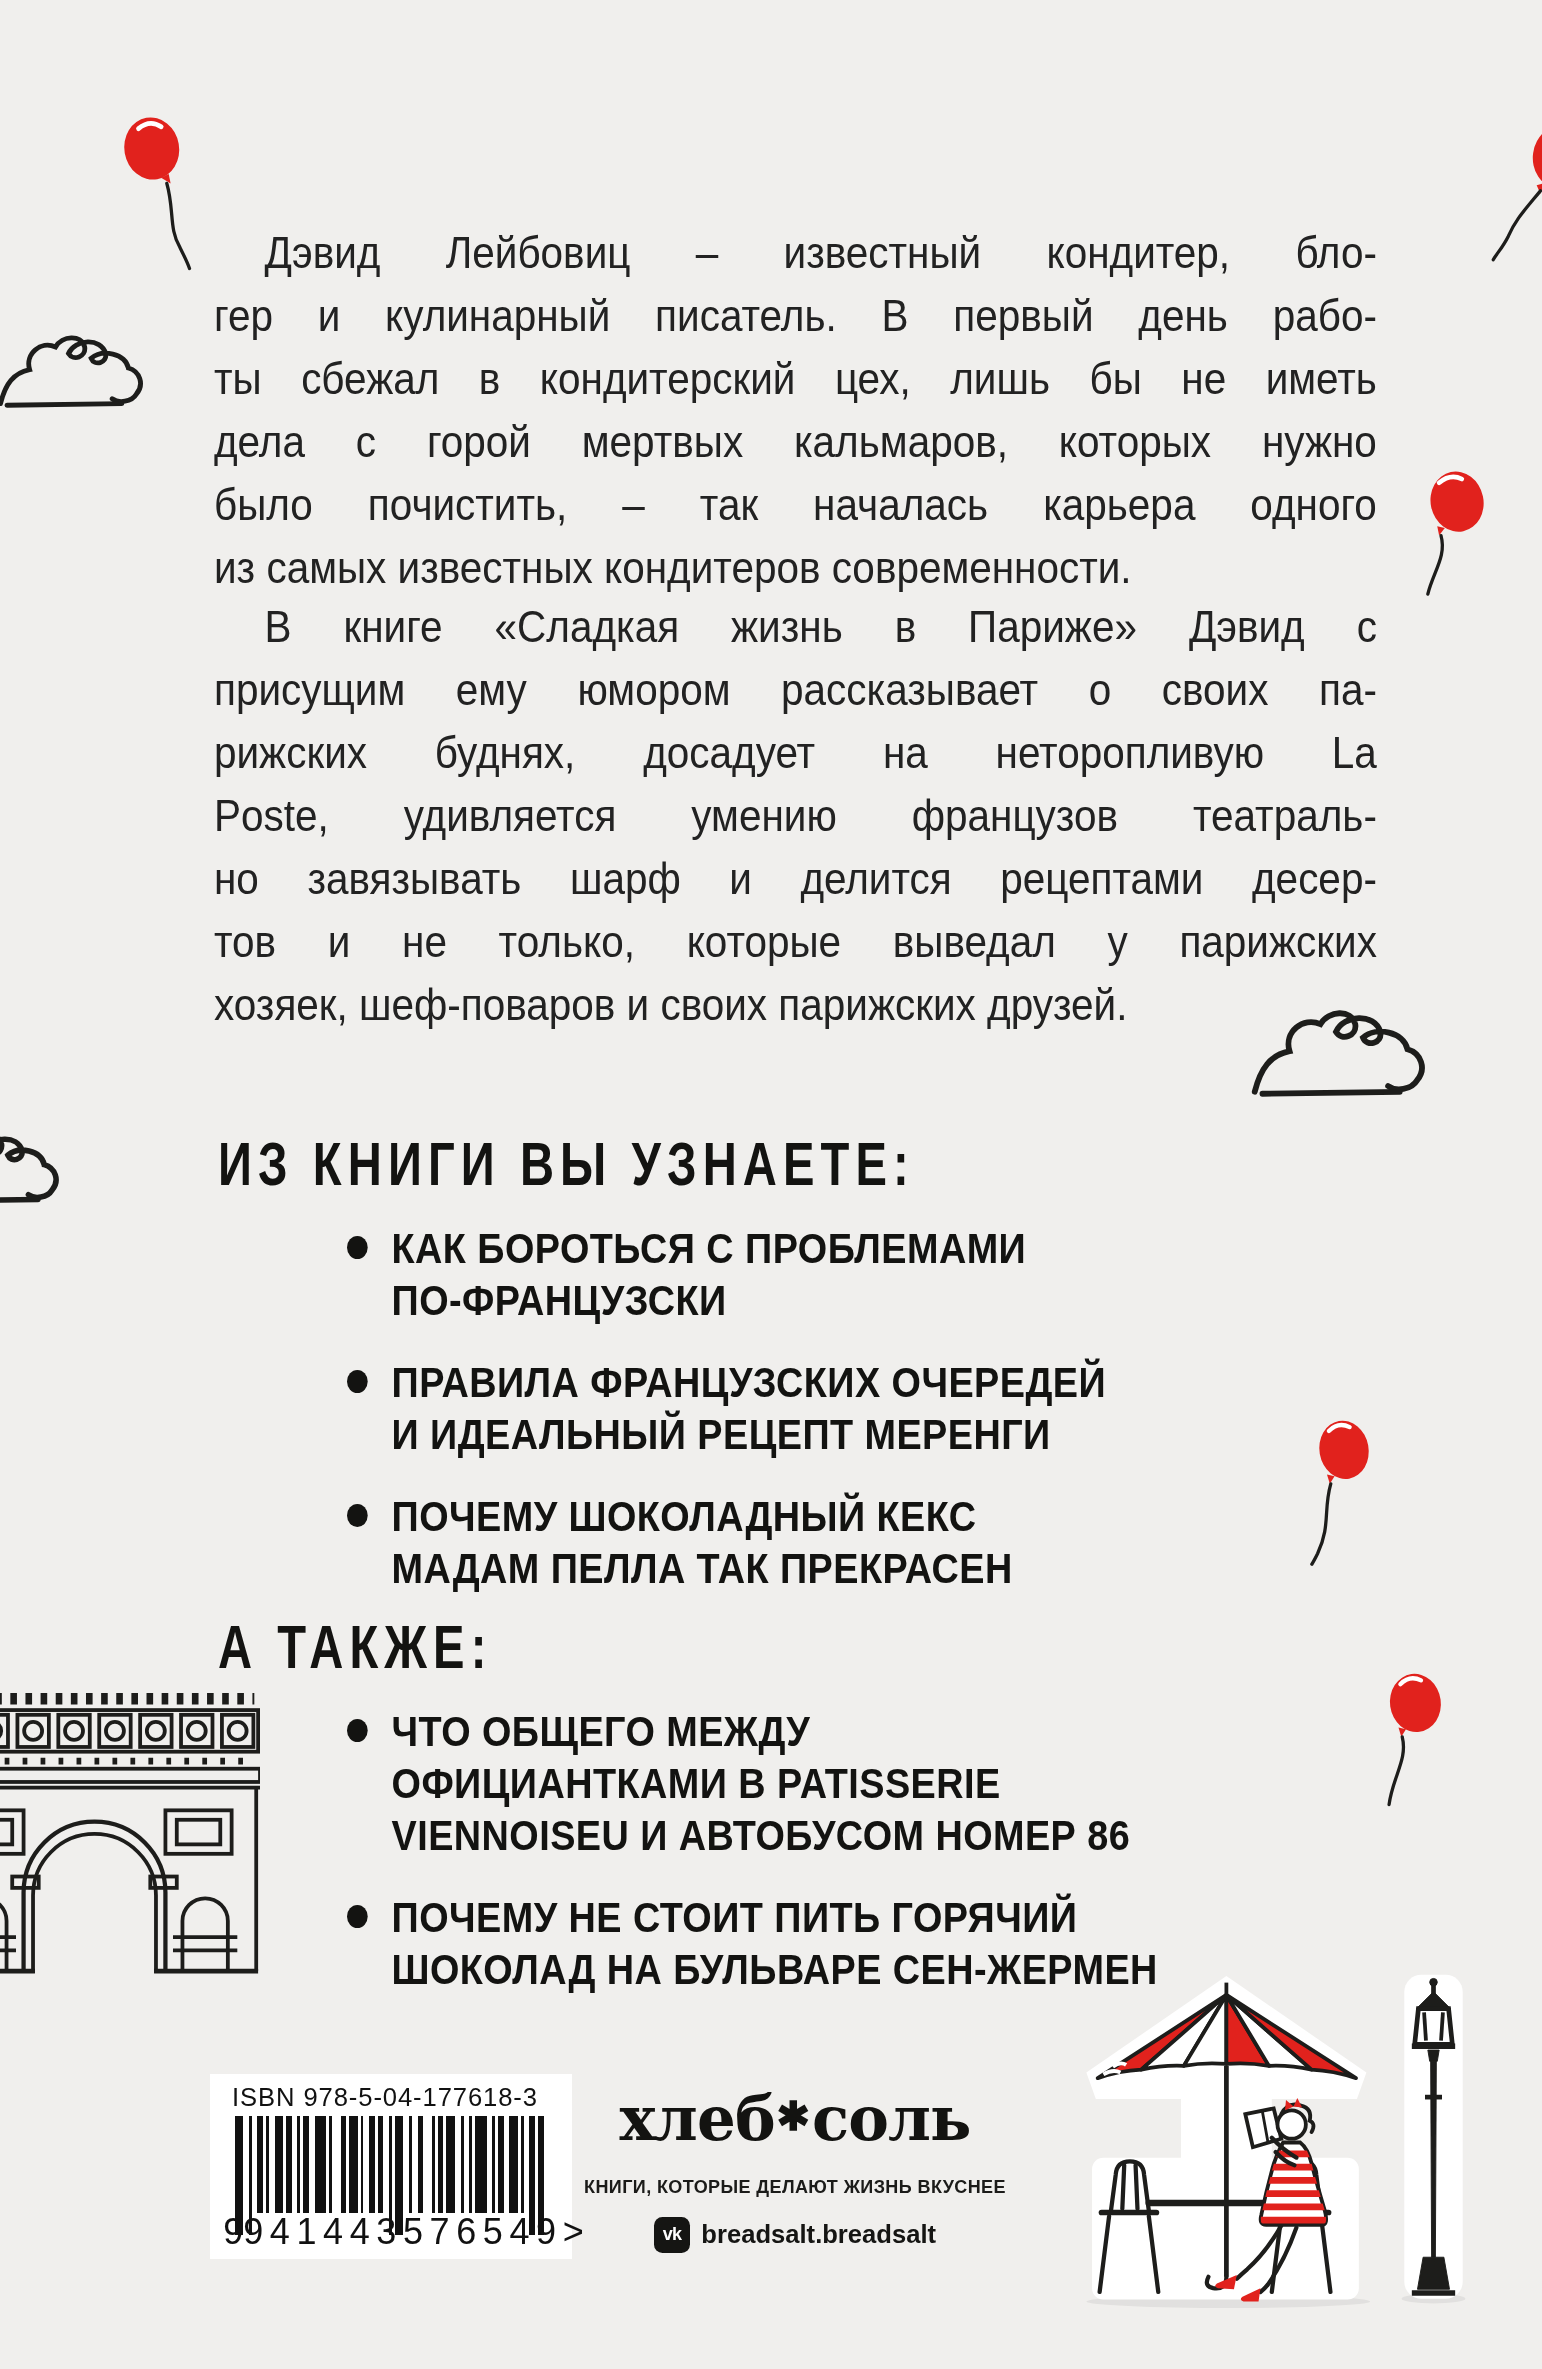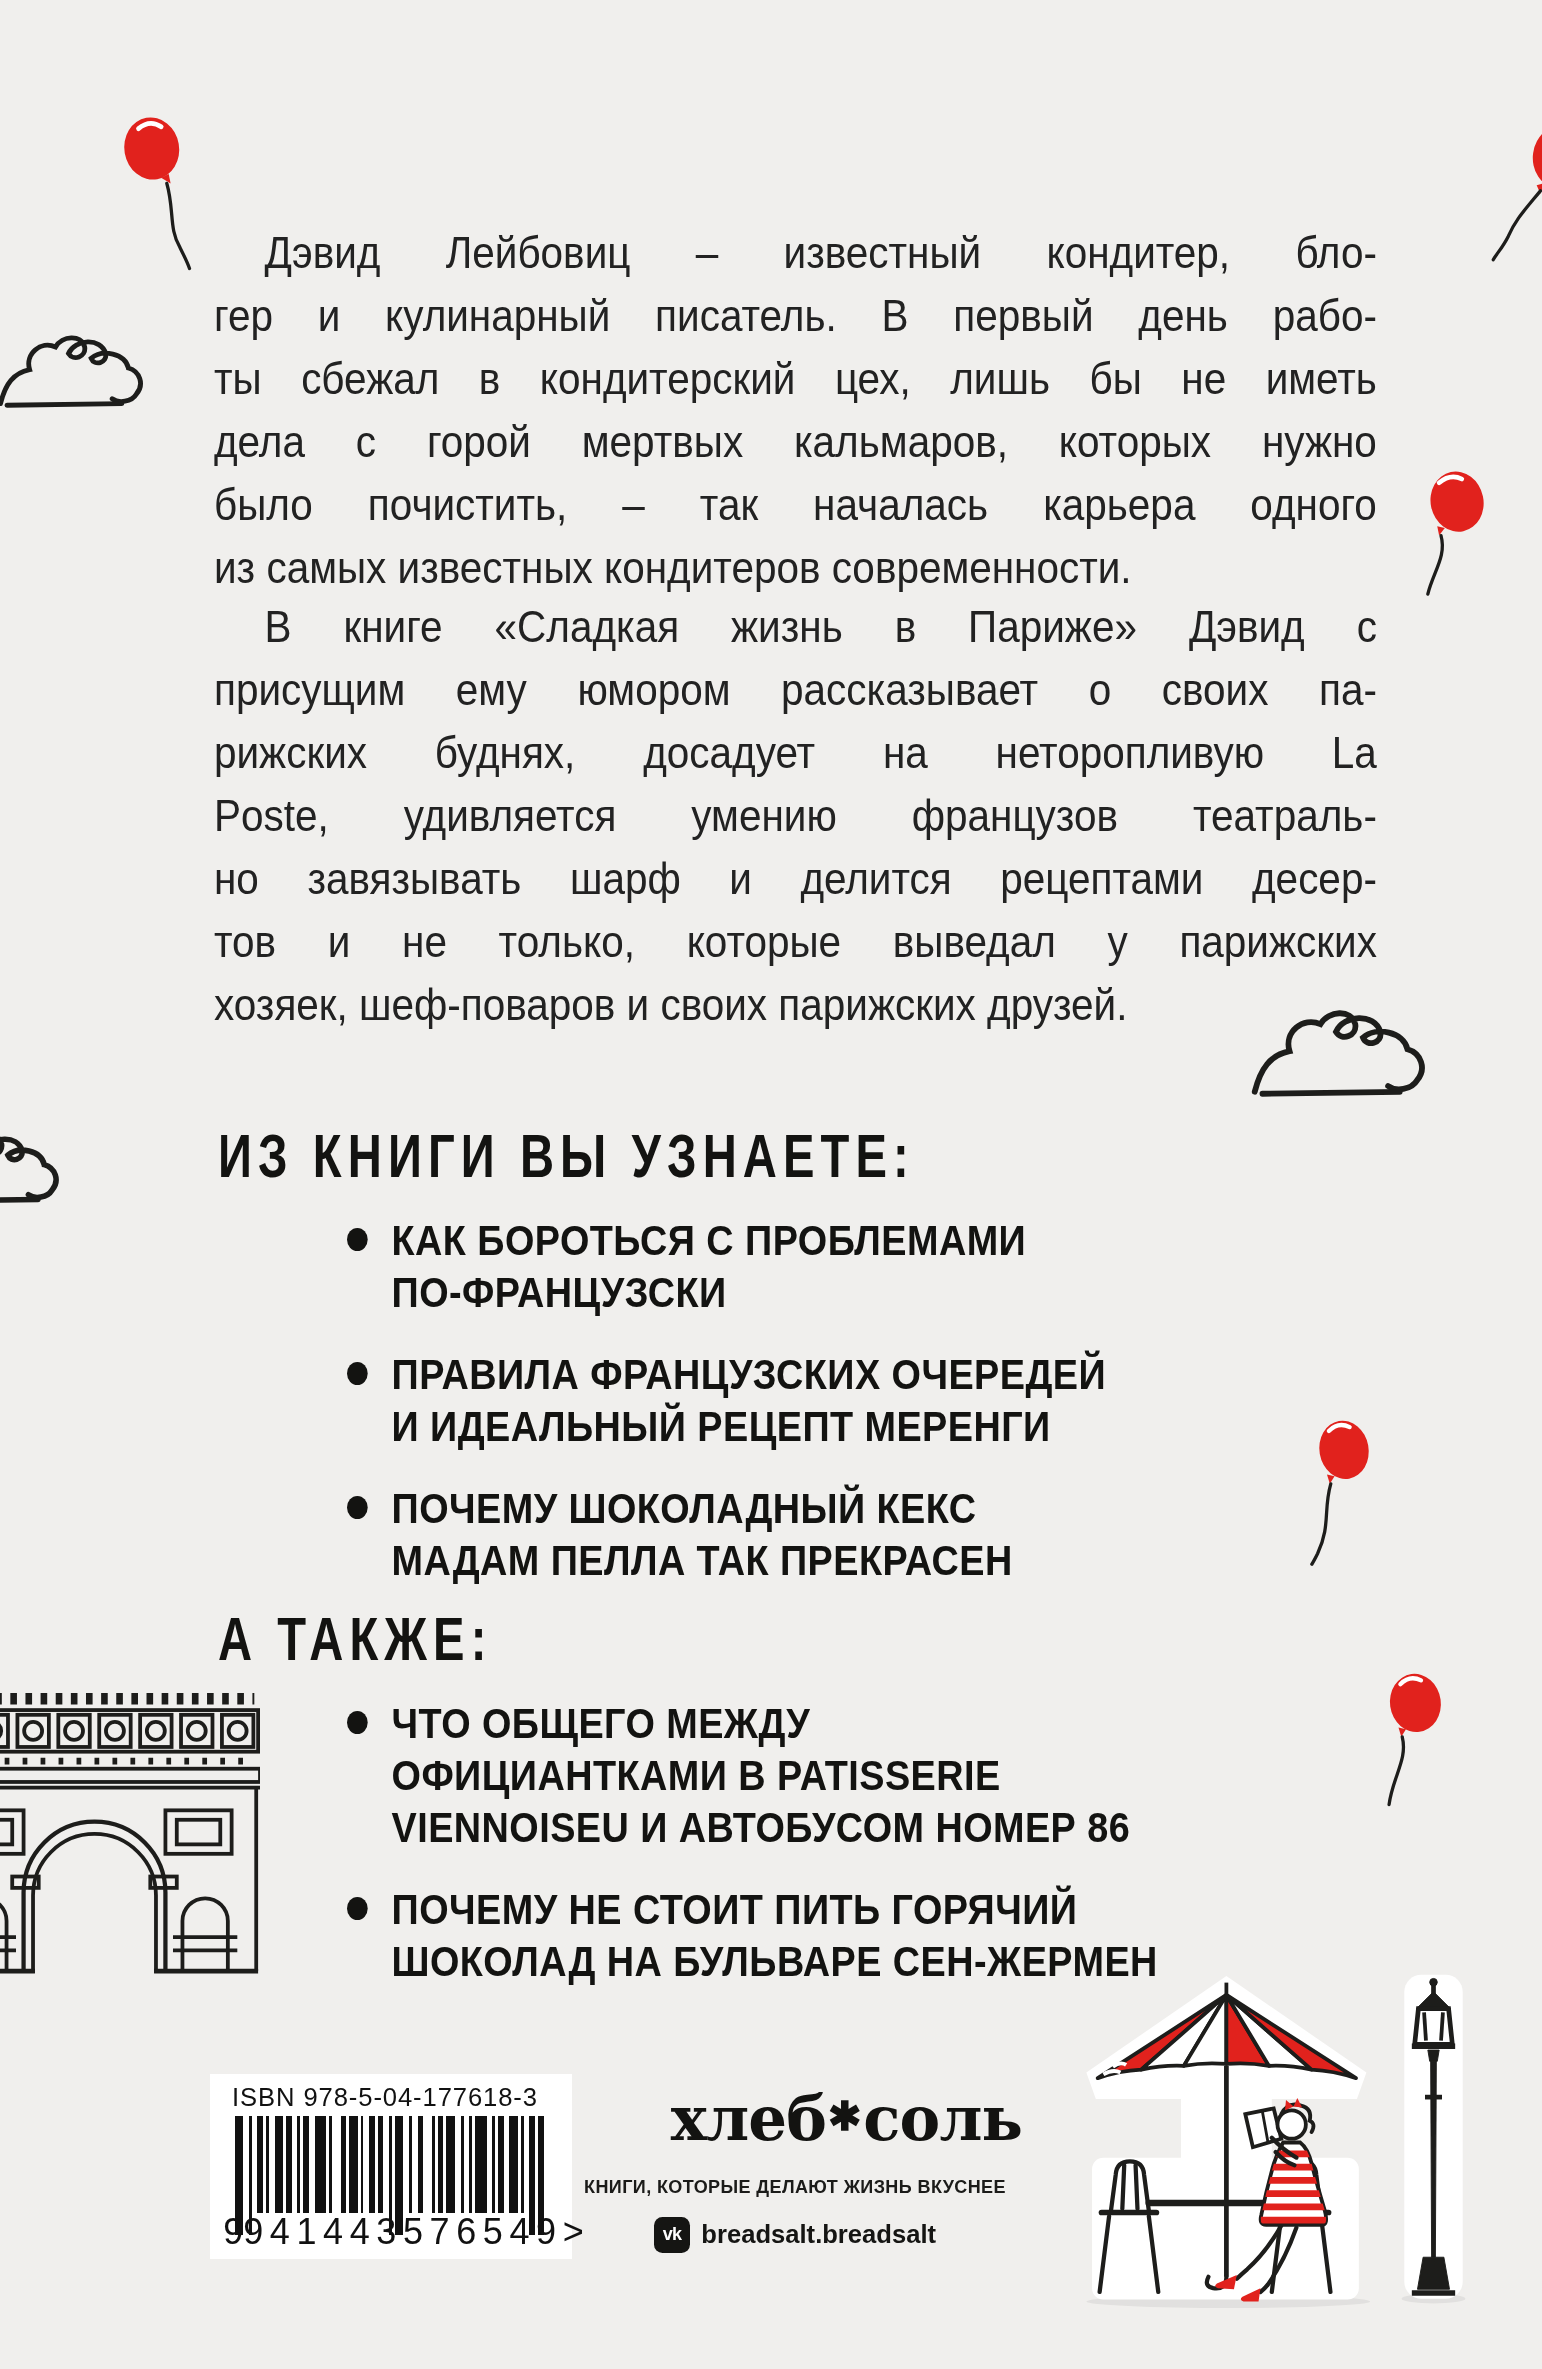--- a/index.html
+++ b/index.html
@@ -13,21 +13,21 @@
     position:absolute;left:214px;width:1264px;
     font-size:44px;line-height:63px;font-weight:400;color:#222;
     transform:scaleX(0.92);transform-origin:0 0;
   }
   .p1{top:221px;}
   .p2{top:595px;}
   .jline{text-align:justify;text-align-last:justify;white-space:normal;}
   .jline.lastline{text-align:left;text-align-last:left;}
   .jline.indent{padding-left:55px;}
   
-  .sec{position:absolute;left:218px;width:1230px;}
+  .sec{position:absolute;left:218px;width:1230px;margin-top:8px;}
   .s1{top:1120px;}
   .s2{top:1603px;}
   .sec h2{
     margin:0;font-size:59px;font-weight:800;letter-spacing:7.6px;color:#131311;
     transform:scale(0.80,1.05);transform-origin:0 0;white-space:nowrap;
   }
   .items{margin:26.5px 0 0 129px;width:1173px;transform:scaleX(0.9);transform-origin:0 0;}
   .item{display:flex;margin-bottom:30px;}
   .dot{
     flex:0 0 23px;width:23px;height:23px;border-radius:50%;
@@ -47,21 +47,21 @@
   .bar.tall{height:119px;}
   .bar-digits{
     position:absolute;bottom:5.7px;left:13.2px;right:9.5px;display:flex;justify-content:space-between;
     font-size:36px;color:#111;font-family:"Liberation Sans",sans-serif;
   }
   .bar-digits .grp{letter-spacing:6.6px;}
   
   .publisher{position:absolute;left:568px;top:2080px;width:454px;text-align:center;}
   .logo{
     font-family:"DejaVu Serif",serif;font-weight:700;font-size:61px;line-height:72px;
-    letter-spacing:-0.9px;color:#131311;white-space:nowrap;text-align:right;
+    letter-spacing:-0.9px;color:#131311;white-space:nowrap;
   }
   .logo .sep{font-size:40px;vertical-align:9.5px;letter-spacing:0;margin:0 1.9px;}
   .tagline{
     margin-top:22px;font-size:18px;font-weight:700;letter-spacing:0.4px;color:#1b1b19;white-space:nowrap;
   }
   .social{margin-top:19px;display:flex;align-items:center;justify-content:center;gap:11.4px;}
   .vk{
     width:36px;height:36px;border-radius:8.5px;background:#151513;color:#fff;
     display:flex;align-items:center;justify-content:center;
     font-size:18px;font-weight:800;letter-spacing:-0.9px;

